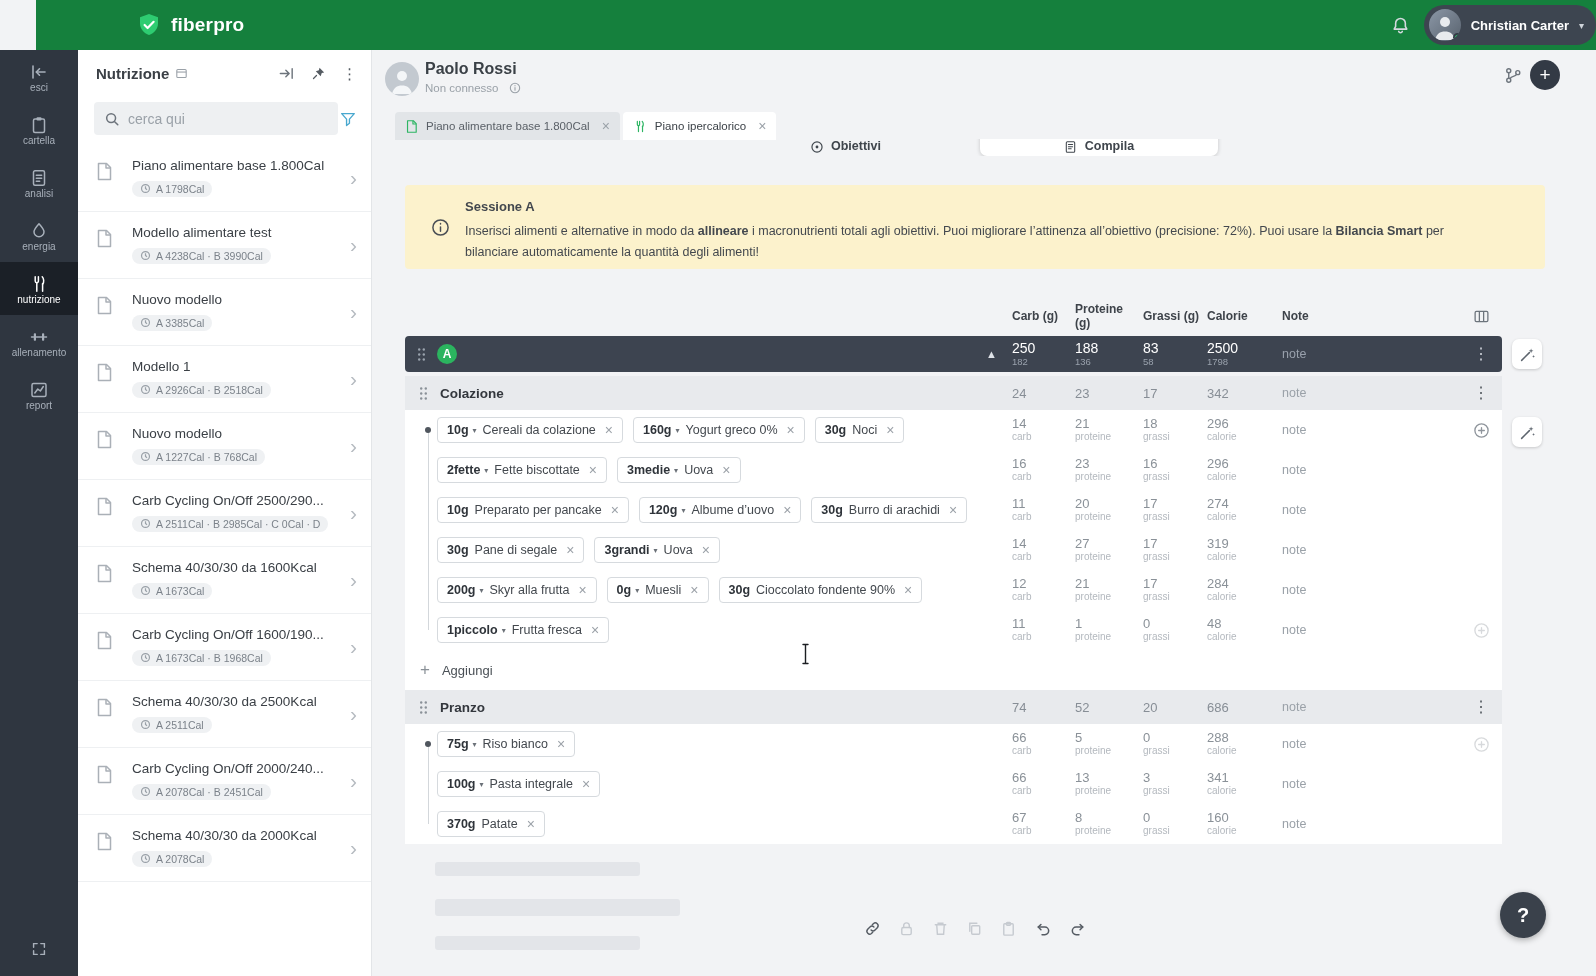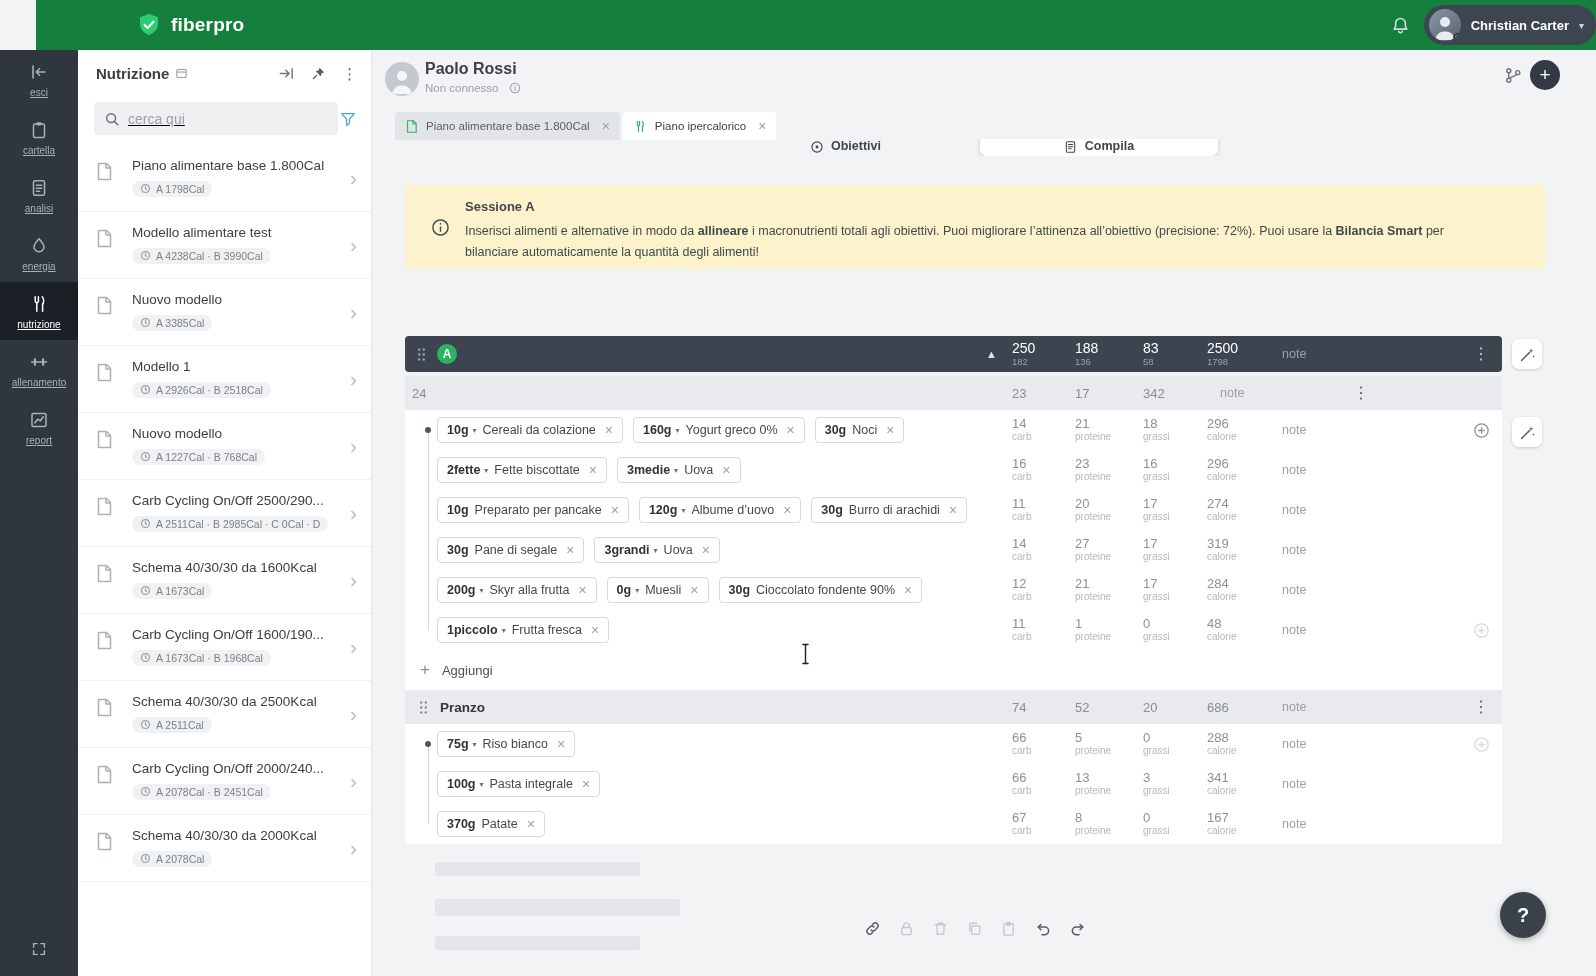--- a/index.html
+++ b/index.html
@@ -16,33 +16,33 @@
   .bell { color:#d4d9df; cursor:pointer; }
   .user-pill { display:flex; align-items:center; gap:10px; background:#3d4550; border-radius:20px; padding:4px 12px 4px 5px; cursor:pointer; }
   .avatar { position:relative; width:32px; height:32px; border-radius:50%; background:linear-gradient(135deg,#8b97a6,#5a6戸5) ; background:linear-gradient(135deg,#8b97a6,#59636f); overflow:hidden; }
   .avatar svg { position:absolute; left:4px; top:5px; }
   .status-dot { position:absolute; right:-1px; bottom:-1px; width:9px; height:9px; border-radius:50%; background:#2ecc71; border:2px solid #343b46; }
   .user-name { color:#fff; font-size:13px; font-weight:600; }
   .user-caret { color:#cfd4da; font-size:10px; }
 
   
   .rail { position:absolute; left:0; top:50px; width:78px; height:926px; background:#2f3640; display:flex; flex-direction:column; align-items:stretch; z-index:20; }
-  .rail-item { display:flex; flex-direction:column; align-items:center; gap:5px; padding:12px 0 10px; color:#a8b0ba; cursor:pointer;text-decoration:underline; }
+  .rail-item { display:flex; flex-direction:column; align-items:center; padding:12px 0 10px; color:#a8b0ba; cursor:pointer; }
   .rail-item .lbl { font-size:10px; }
   .rail-item.active { background:#1b2027; color:#ffffff; }
   .rail-bottom { margin-top:auto; display:flex; justify-content:center; padding:16px 0 18px; color:#a8b0ba; cursor:pointer; }
 
   
   .panel { position:absolute; left:78px; top:50px; width:294px; height:926px; background:#ffffff; border-right:1px solid #e3e5e8; z-index:10; }
   .panel-header { height:46px; display:flex; align-items:center; padding:0 14px 0 18px; }
   .panel-title { font-size:15px; font-weight:700; color:#3b4046; margin-right:6px; }
   .panel-title-ic { color:#9aa1a8; }
   .panel-h-icons { margin-left:auto; display:flex; align-items:center; gap:16px; color:#6d747c; }
   .panel-h-icons .kebab { font-size:15px; color:#555b62; cursor:pointer; }
-  .search-row { display:flex; align-items:center; gap:1px; padding:6px 14px 10px 16px;text-decoration:underline; }
+  .search-row { display:flex; align-items:center; gap:1px; padding:6px 14px 10px 16px; }
   .search-box { flex:1; height:33px; background:#eef0f2; border-radius:4px; display:flex; align-items:center; gap:8px; padding:0 10px; }
   .search-box input { border:none; outline:none; background:transparent; font-size:14px; color:#4a5056; width:100%; font-family:"Liberation Sans",sans-serif; }
   .search-box input::placeholder { color:#9aa1a8; }
   .filter-ic { color:#49a8cf; cursor:pointer; }
   .plan-list { overflow:hidden; height:826px; }
   .plan-item { position:relative; padding:13px 30px 13px 54px; border-bottom:1px solid #eef0f2; cursor:pointer; }
   .doc-ic { position:absolute; left:17px; top:16px; color:#aab0b7; }
   .pi-title { font-size:13.5px; color:#3b4046; margin-bottom:7px; white-space:nowrap; overflow:hidden; text-overflow:ellipsis; }
   .pi-badge { display:inline-flex; align-items:center; gap:5px; background:#eff1f3; border-radius:10px; padding:2px 8px; font-size:10.5px; color:#7b828a; max-width:210px; white-space:nowrap; overflow:hidden; }
   .badge-ic { color:#9aa1a8; flex:none; }
@@ -588,20 +588,34 @@
       <span class="banner-info">
           <svg width="19" height="19" viewBox="0 0 18 18" fill="none" stroke="currentColor" stroke-width="1.4" stroke-linecap="round">
             <circle cx="9" cy="9" r="7.2"></circle>
             <path d="M9 8.4v4.2 M9 5.2v.4"></path>
           </svg>
         </span>
       <div class="banner-title">Sessione A</div>
       <div class="banner-text"><span>Inserisci alimenti e alternative in modo da </span><b>allineare</b><span> i macronutrienti totali agli obiettivi. Puoi migliorare l’attinenza all’obiettivo (precisione: 72%). Puoi usare la </span><b>Bilancia Smart</b><span> per bilanciare automaticamente la quantità degli alimenti!</span></div>
     </div>
 
+    <div class="col-headers grid">
+      <div></div>
+      <div class="col-h">Carb (g)</div>
+      <div class="col-h">Proteine (g)</div>
+      <div class="col-h">Grassi (g)</div>
+      <div class="col-h">Calorie</div>
+      <div class="col-h note-h">Note</div>
+      <span class="cols-ic">
+          <svg width="17" height="17" viewBox="0 0 20 20" fill="none" stroke="currentColor" stroke-width="1.5">
+            <rect x="2.5" y="4" width="15" height="12" rx="1.5"></rect>
+            <path d="M7.5 4v12 M12.5 4v12"></path>
+          </svg>
+        </span>
+    </div>
 
     <div class="table">
       <div class="sess-row grid">
         <div class="c1">
           <span class="drag light">
               <svg width="9" height="15" viewBox="0 0 9 15" fill="currentColor">
                 <circle cx="2.2" cy="2.5" r="1.2"></circle>
                 <circle cx="6.8" cy="2.5" r="1.2"></circle>
                 <circle cx="2.2" cy="7.5" r="1.2"></circle>
                 <circle cx="6.8" cy="7.5" r="1.2"></circle>
@@ -629,20 +643,33 @@
             <div class="tgt">1798</div>
           </div>
         <div class="note-cell sess-note">note</div>
         <div class="act">
             <span class="kebab light">⋮</span>
           </div>
       </div>
       <div>
   <div class="section">
     <div class="sec-head grid">
+      <div class="c1">
+        <span class="drag">
+                  <svg width="9" height="15" viewBox="0 0 9 15" fill="currentColor">
+                    <circle cx="2.2" cy="2.5" r="1.2"></circle>
+                    <circle cx="6.8" cy="2.5" r="1.2"></circle>
+                    <circle cx="2.2" cy="7.5" r="1.2"></circle>
+                    <circle cx="6.8" cy="7.5" r="1.2"></circle>
+                    <circle cx="2.2" cy="12.5" r="1.2"></circle>
+                    <circle cx="6.8" cy="12.5" r="1.2"></circle>
+                  </svg>
+                </span>
+        <span class="sec-name">Colazione</span>
+      </div>
       <div class="sec-tot">24</div>
       <div class="sec-tot">23</div>
       <div class="sec-tot">17</div>
       <div class="sec-tot">342</div>
       <div class="note-cell">note</div>
       <div class="act">
                 <span class="kebab">⋮</span>
               </div>
     </div>
     <div class="section-rows">
@@ -1001,21 +1028,21 @@
                 </div>
     <div class="mcell">
                   <div class="mnum">8</div>
                   <div class="mlab">proteine</div>
                 </div>
     <div class="mcell">
                   <div class="mnum">0</div>
                   <div class="mlab">grassi</div>
                 </div>
     <div class="mcell">
-                  <div class="mnum">167</div>
+                  <div class="mnum">160</div>
                   <div class="mlab">calorie</div>
                 </div>
     <div class="note-cell">note</div>
     <div class="act"></div>
   </div>
 </div>
 
   </div>
 </div>
     </div>

